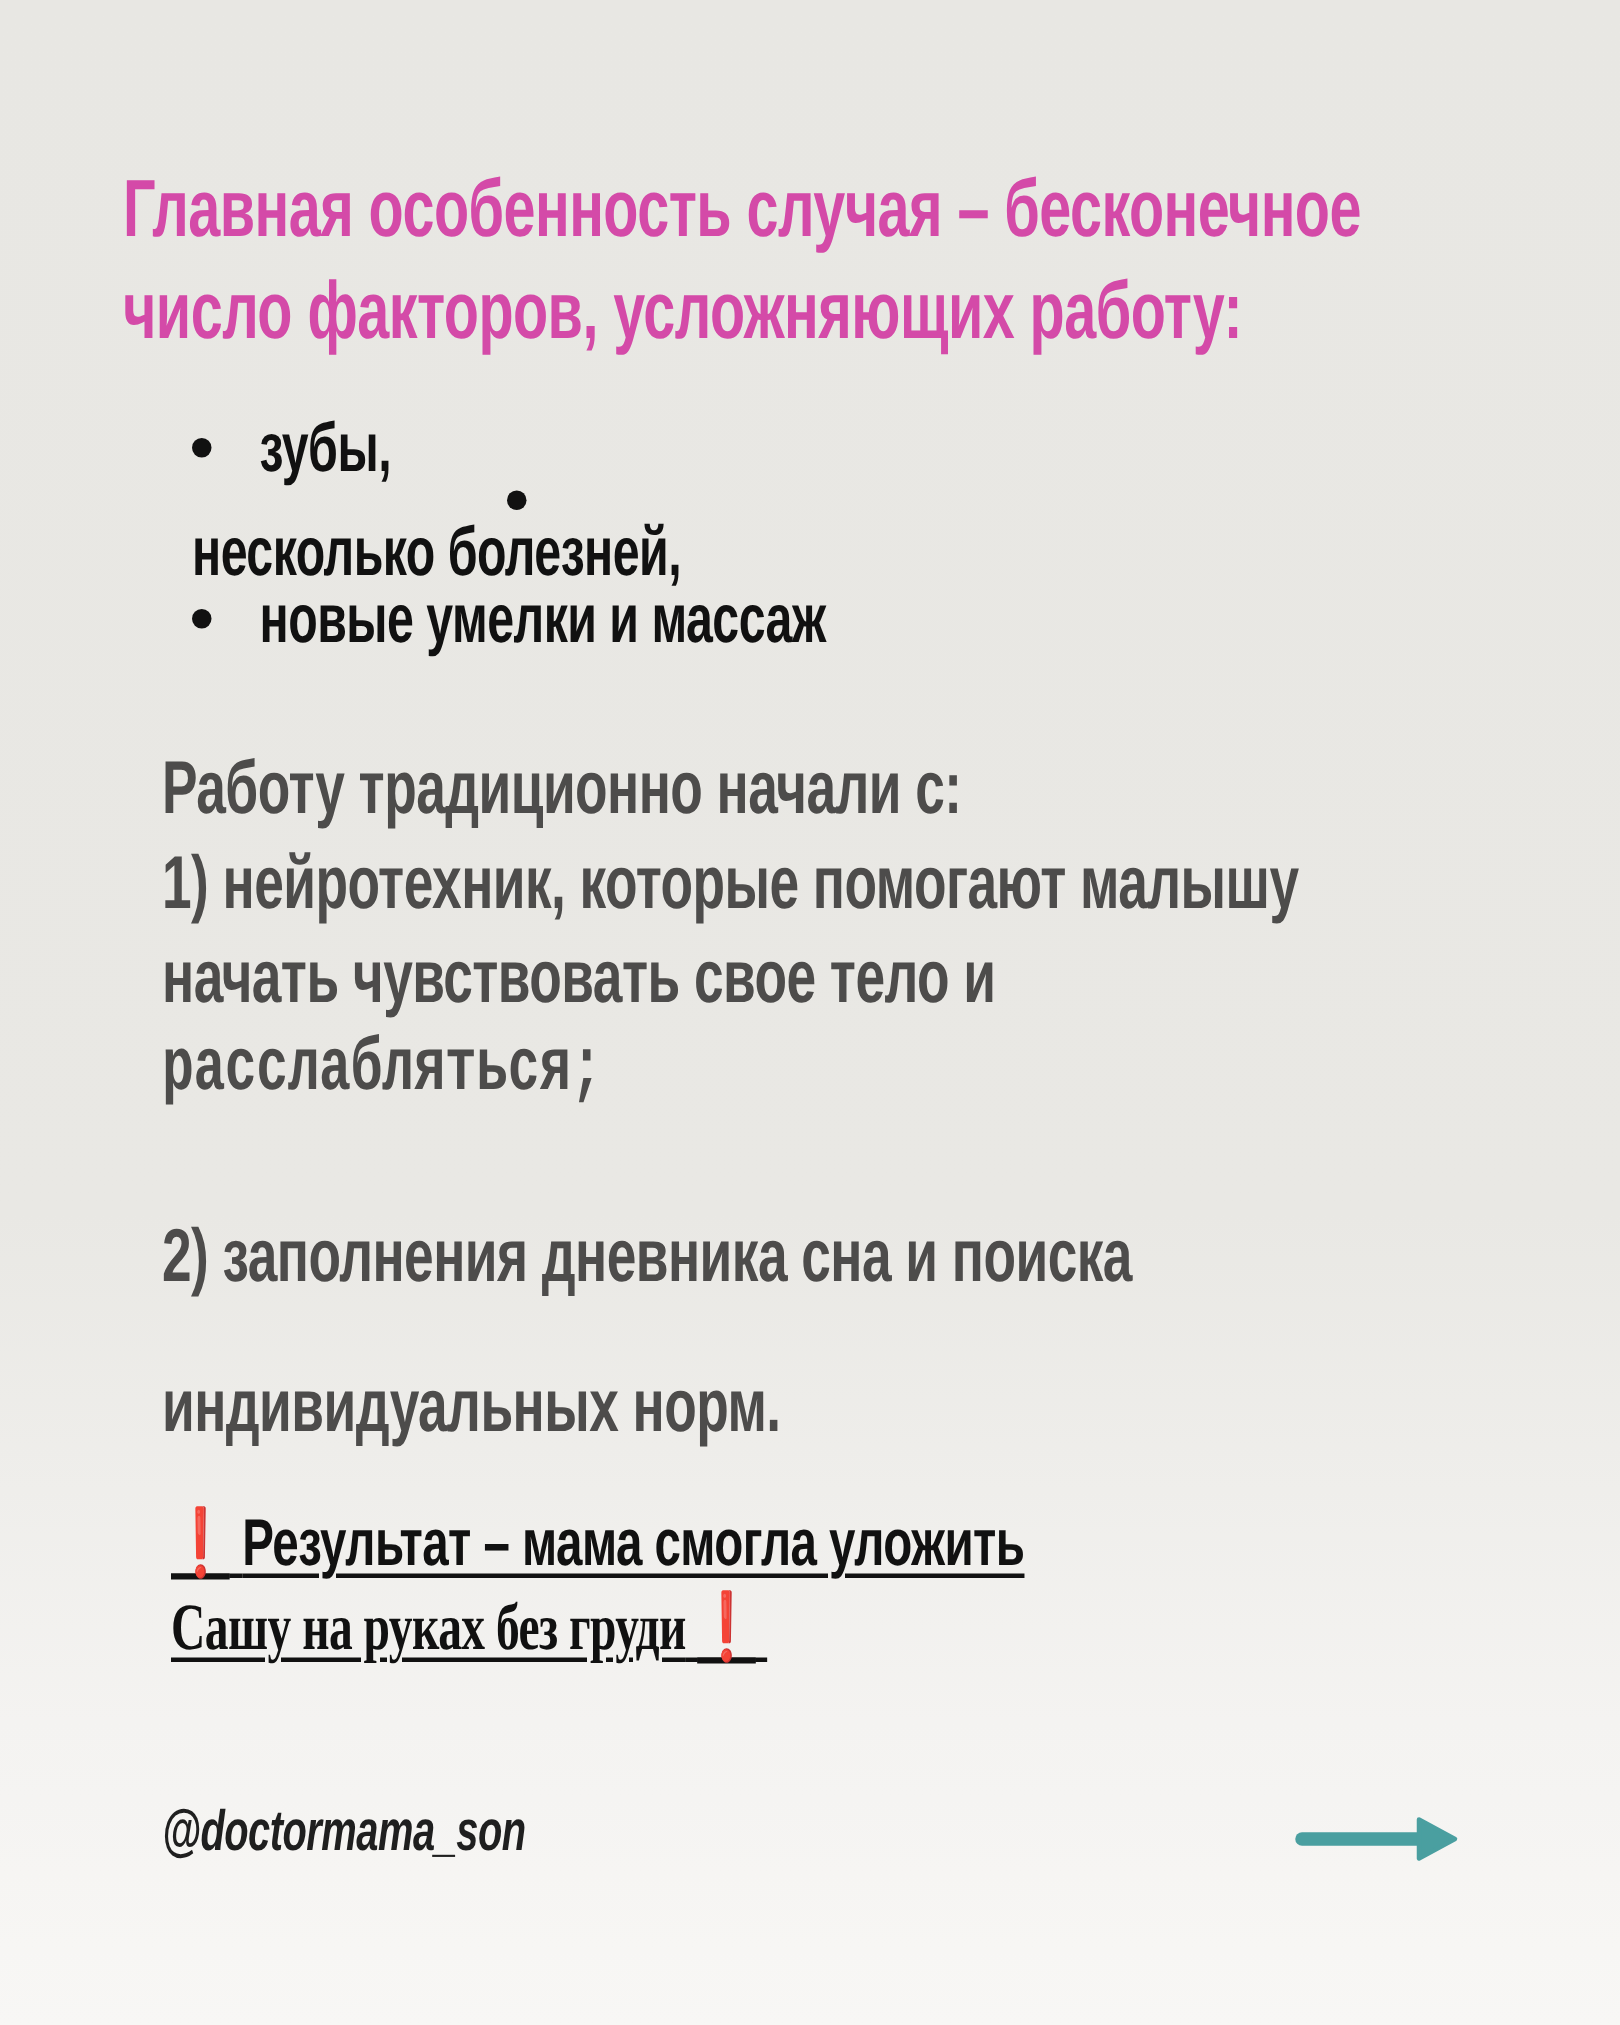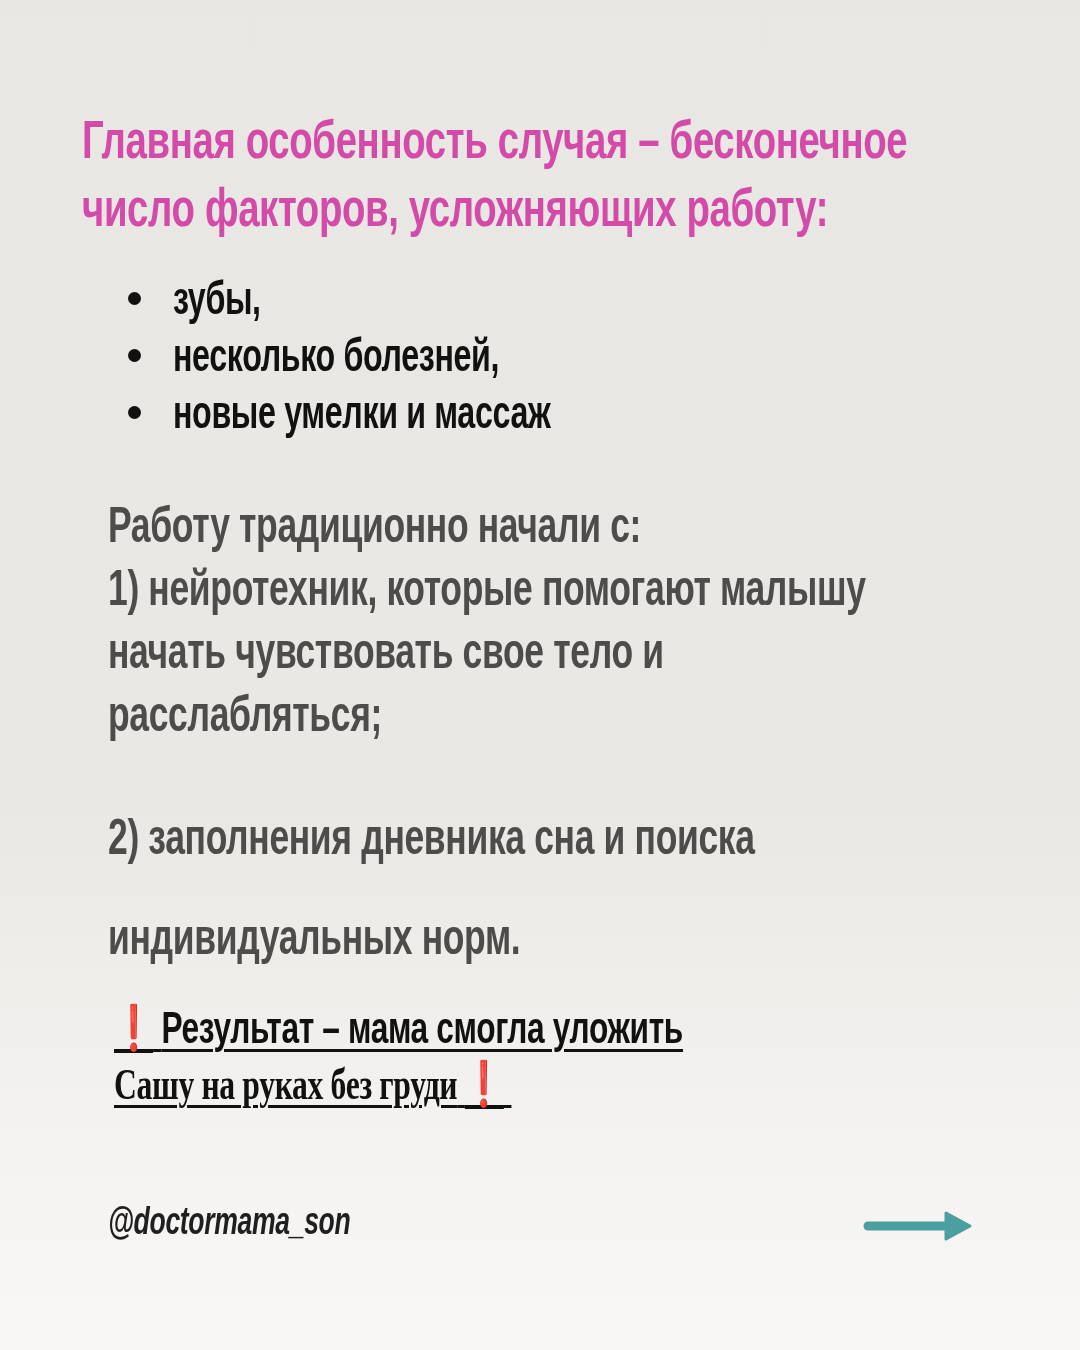--- a/index.html
+++ b/index.html
@@ -97,41 +97,41 @@
   <div class="line" style="top:176px; left:82px;">
     <span class="cond headline">число факторов, усложняющих работу:</span>
   </div>
 </div>
 
 <div>
   <div class="bullet-row" style="top:270px;">
     <span class="bullet-dot"></span>
     <span class="cond bullet-text" style="transform-origin:left center;">зубы,</span>
   </div>
-  <div class="bullet-row" style="top:327px;">
+  <div class="bullet-row" style="top:327px;flex-direction:column;">
     <span class="bullet-dot"></span>
     <span class="cond bullet-text" style="transform-origin:left center;">несколько болезней,</span>
   </div>
   <div class="bullet-row" style="top:384px;">
     <span class="bullet-dot"></span>
     <span class="cond bullet-text" style="transform-origin:left center;">новые умелки и массаж</span>
   </div>
 </div>
 
 <div>
   <div class="line" style="top:496px; left:108px;">
     <span class="cond body-text">Работу традиционно начали с:</span>
   </div>
   <div class="line" style="top:559px; left:108px;">
     <span class="cond body-text">1) нейротехник, которые помогают малышу</span>
   </div>
   <div class="line" style="top:622px; left:108px;">
     <span class="cond body-text">начать чувствовать свое тело и</span>
   </div>
-  <div class="line" style="top:685px; left:108px;">
+  <div class="line" style="top:685px; left:108px;font-family:Liberation Mono, monospace;">
     <span class="cond body-text">расслабляться;</span>
   </div>
   <div class="line" style="top:808px; left:108px;">
     <span class="cond body-text">2) заполнения дневника сна и поиска</span>
   </div>
   <div class="line" style="top:908px; left:108px;">
     <span class="cond body-text">индивидуальных норм.</span>
   </div>
 </div>
 

